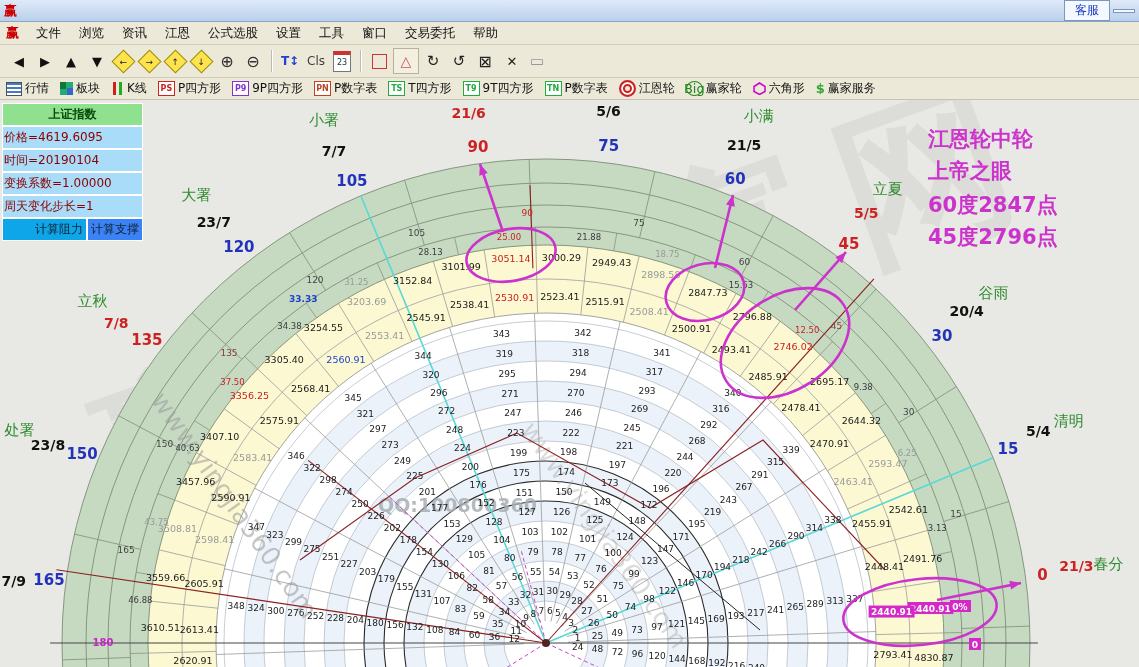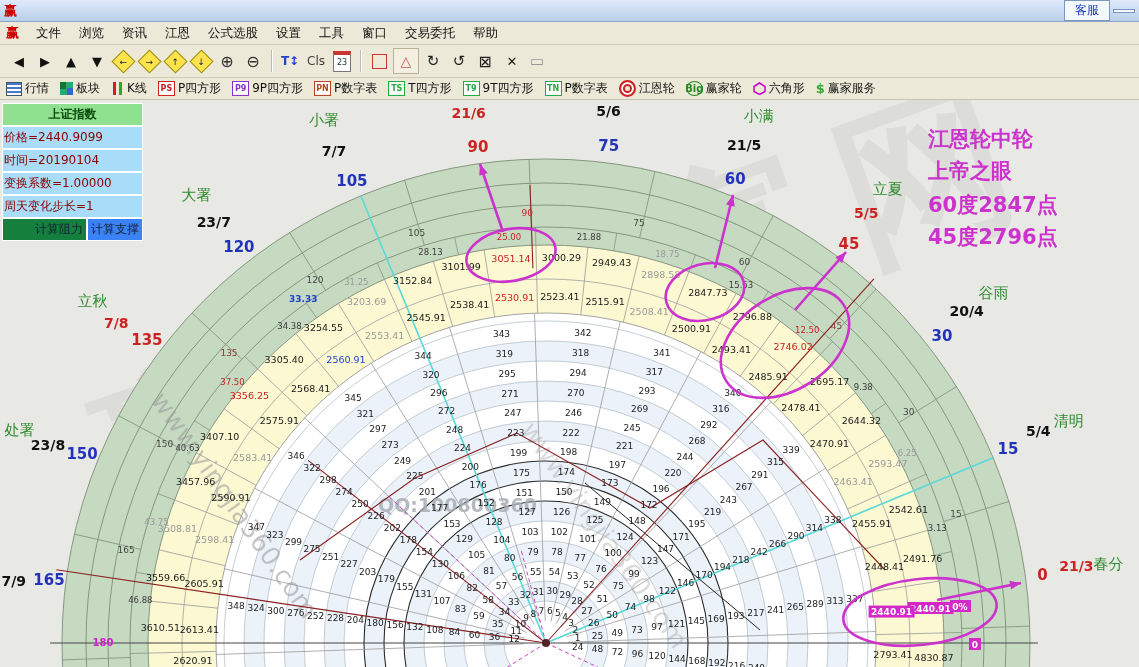--- a/index.html
+++ b/index.html
@@ -47,32 +47,32 @@
   .bd-table{width:14px;height:12px;background:
     linear-gradient(#4a78c8 2px,transparent 2px),#fff;border:1px solid #456;
     background-size:100% 4px;}
   .bd-blocks{width:13px;height:13px;background:
     conic-gradient(#2a7 0 25%,#36c 0 50%,#2a7 0 75%,#173 0);}
   .bd-kline{width:13px;height:13px;background:
     linear-gradient(90deg,transparent 2px,#c22 2px 5px,transparent 5px 8px,#2a2 8px 11px,transparent 11px);}
   .bd-gann{width:13px;height:13px;border:2px solid #c22;border-radius:50%;
     box-shadow:inset 0 0 0 2px #fff,inset 0 0 0 4px #c22;}
   .bd-big{width:15px;height:13px;border:1px solid #282;border-radius:50%;
-    color:#282;font-size:10px;font-weight:bold;}
+    color:#282;font-size:13px;font-weight:normal;}
   .bd-hex{width:13px;height:13px;}
   .bd-dollar{color:#3a3;font-weight:bold;font-size:13px;}
   
   #panel{position:absolute;left:2px;top:103px;width:141px;font-size:12px;z-index:5;}
   #panel .hd{background:#8fe08f;color:#0a4a0a;text-align:center;font-weight:bold;
     border:1px solid #fff;padding:2px 0;}
   #panel .row{background:#a8dcf8;color:#8b0000;border:1px solid #fff;
     padding:2px 1px;white-space:nowrap;overflow:hidden;}
   #panel .btns{display:flex;}
   #panel .btn{flex:1;text-align:center;border:1px solid #fff;padding:2px 0;color:#123;}
-  #panel .btn.res{background:#15803d;padding-left:29px;}
+  #panel .btn.res{background:#0ea5e9;padding-left:29px;}
   #panel .btn.sup{background:#3b82f6;}
   
   #chart{position:absolute;left:0;top:100px;width:1139px;height:567px;}
   svg text{font-family:"DejaVu Sans",sans-serif;}
 </style>
 </head>
 <body>
 
 <div id="titlebar" class="bar">
   <span class="logo">赢</span>
@@ -196,21 +196,21 @@
     </span>
     <span class="tb2-item">
       <span class="badge bd-dollar">$</span>
       <span>赢家服务</span>
     </span>
   </div>
 
 <div id="panel">
   <div class="hd">上证指数</div>
 
-  <div class="row">价格=2440.9099</div>
+  <div class="row">价格=4619.6095</div>
     <div class="row">时间=20190104</div>
     <div class="row">变换系数=1.00000</div>
     <div class="row">周天变化步长=1</div>
     <div class="btns">
     <div class="btn res">计算阻力</div>
     <div class="btn sup">计算支撑</div>
   </div>
 </div>
 
 <div id="chart">

